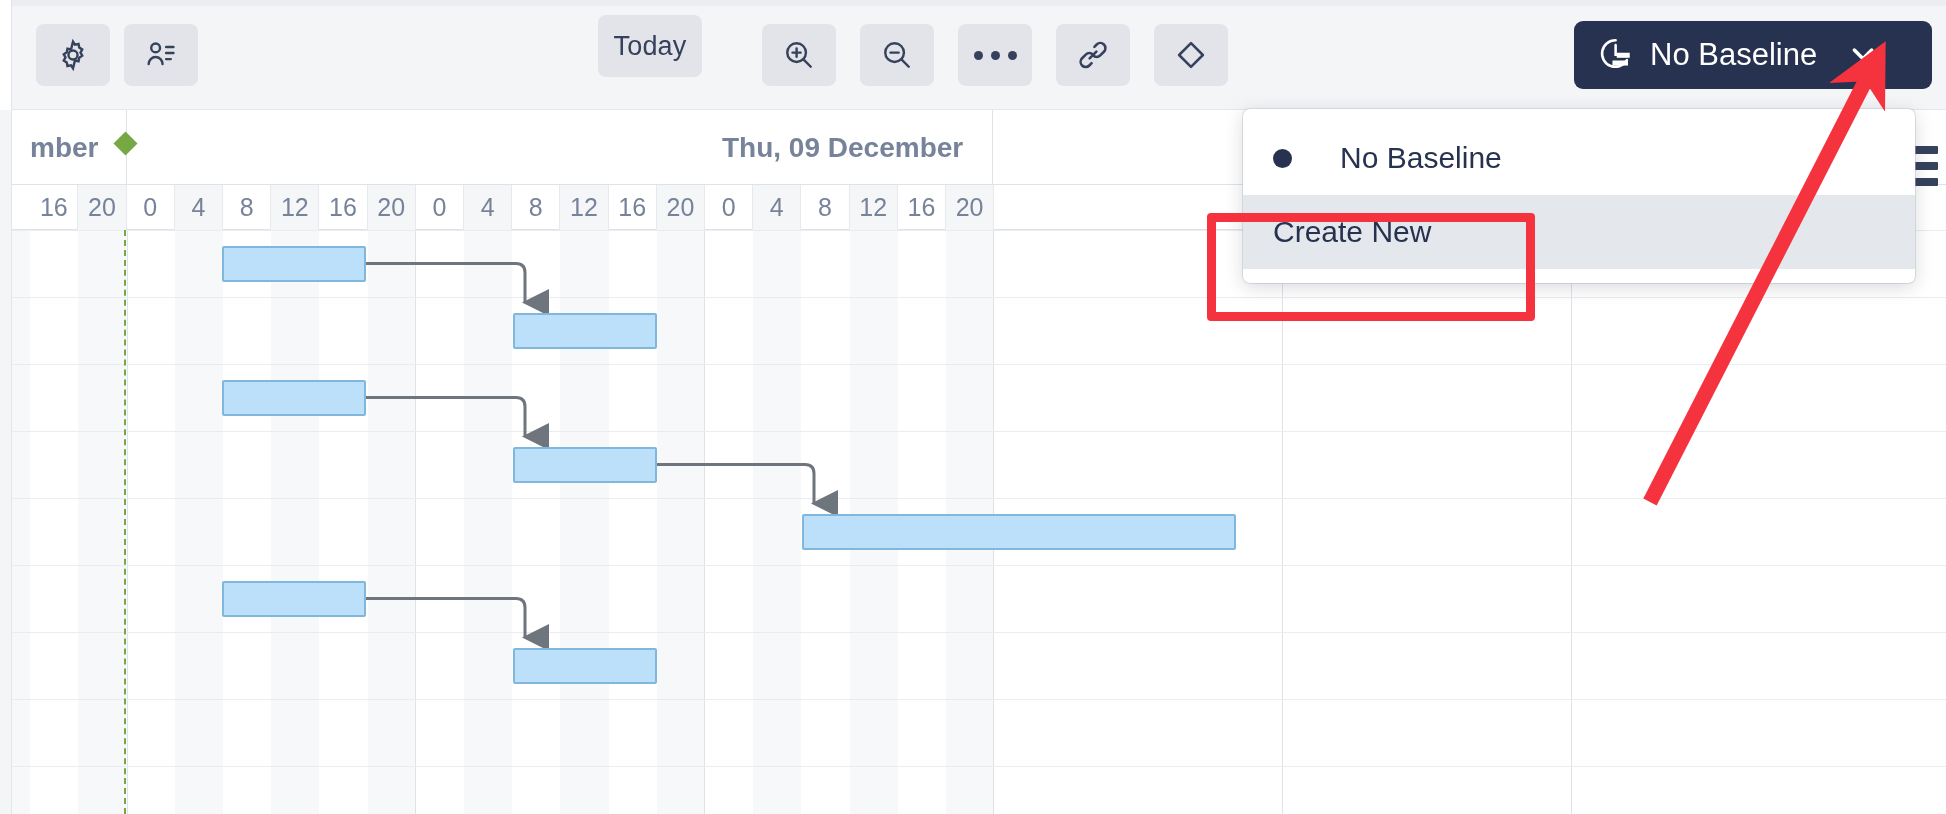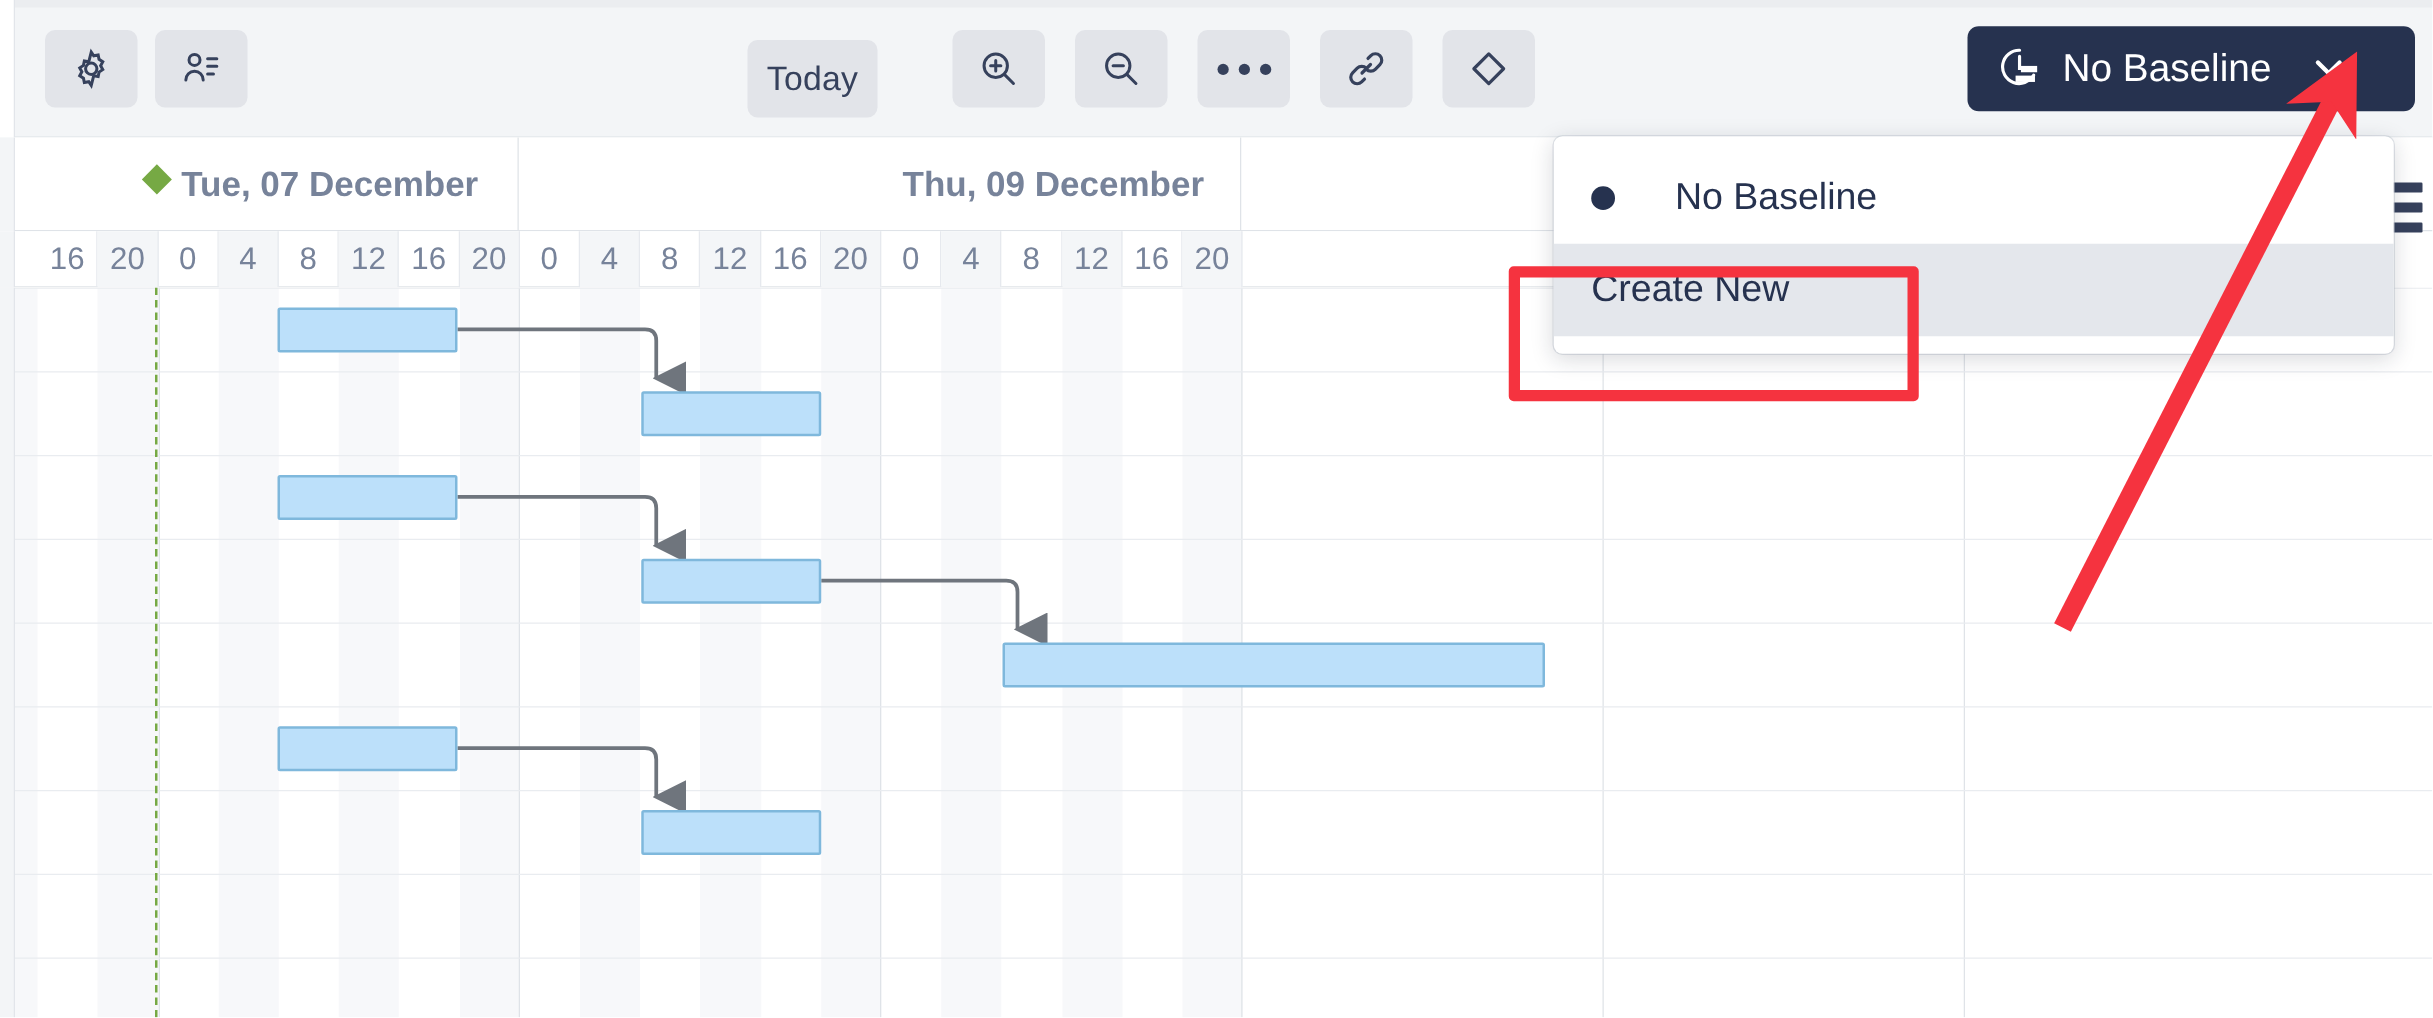--- a/index.html
+++ b/index.html
@@ -44,21 +44,21 @@
   }
   .tbtn svg { display: block; }
   .tbtn-label {
     font-size: 27px;
     color: #36415c;
     letter-spacing: .2px;
   }
 
   #btn-settings { left: 36px; top: 24px; width: 74px; }
   #btn-assignee { left: 124px; top: 24px; width: 74px; }
-  #btn-today    { left: 598px; top: 32px; width: 104px; }
+  #btn-today    { left: 598px; top: 15px; width: 104px; }
   #btn-zoomin   { left: 762px; top: 24px; width: 74px; }
   #btn-zoomout  { left: 860px; top: 24px; width: 74px; }
   #btn-more     { left: 958px; top: 24px; width: 74px; }
   #btn-link     { left: 1056px; top: 24px; width: 74px; }
   #btn-milestone{ left: 1154px; top: 24px; width: 74px; }
 
   .dots { display: flex; gap: 8px; align-items: center; }
   .dots i { width: 9px; height: 9px; border-radius: 50%; background: #36415c; display:block; }
 
   
@@ -310,21 +310,21 @@
       <span class="chev">
         <svg width="32" height="32" viewBox="0 0 24 24" fill="none" stroke="#ffffff" stroke-width="2.6" stroke-linecap="round" stroke-linejoin="round">
           <path d="M5.5 9l6.5 6.5L18.5 9"></path>
         </svg>
       </span>
     </button>
   </div>
 
   <div class="tl-header">
     <div class="tl-left-gutter"></div>
-    <div class="day-cell" style="left:127px; width:288px;">Tue, 07 December</div>
+    <div class="day-cell" style="left:12px;  width:115px;">mber</div>
     <div class="day-cell" style="left:704px; width:289px;">Thu, 09 December</div>
     <div class="day-cell" style="left:993px; width:289px;"></div>
     <div class="day-cell" style="left:1282px; width:289px;"></div>
     <div class="day-cell" style="left:1571px; width:375px; border-right:none;"></div>
   </div>
 
   <div class="tl-hours" id="hour-row">
       <div class="tl-left-gutter" style="height: 45px;"></div>
       <div class="hour-cell" style="left: 30.2px; width: 48.2px;">16</div>
       <div class="hour-cell shade" style="left: 78.4px; width: 48.2px;">20</div>

